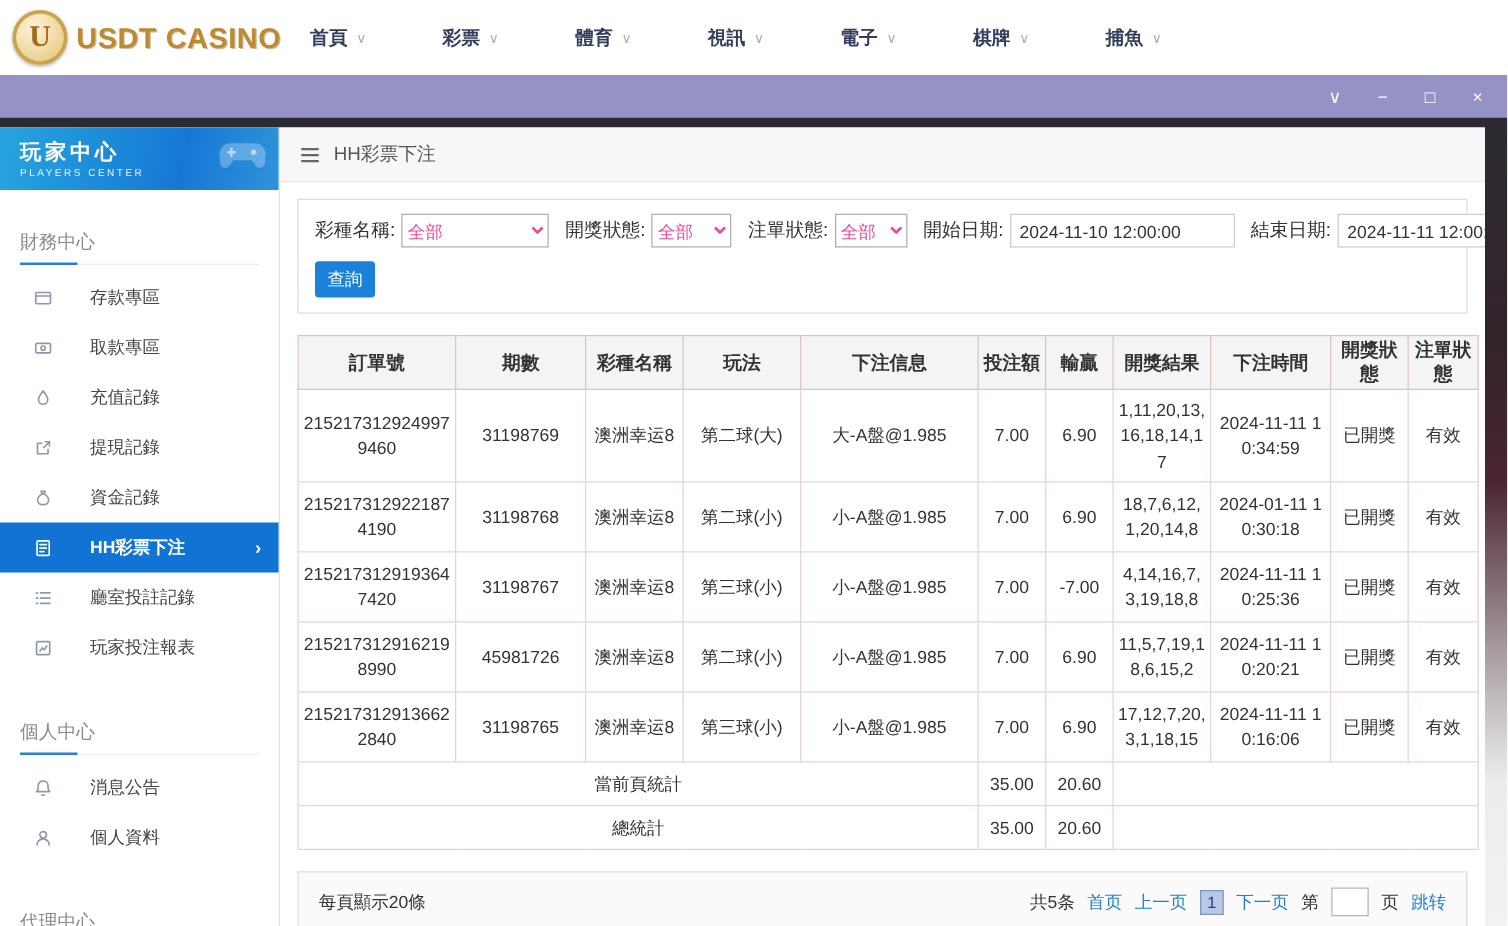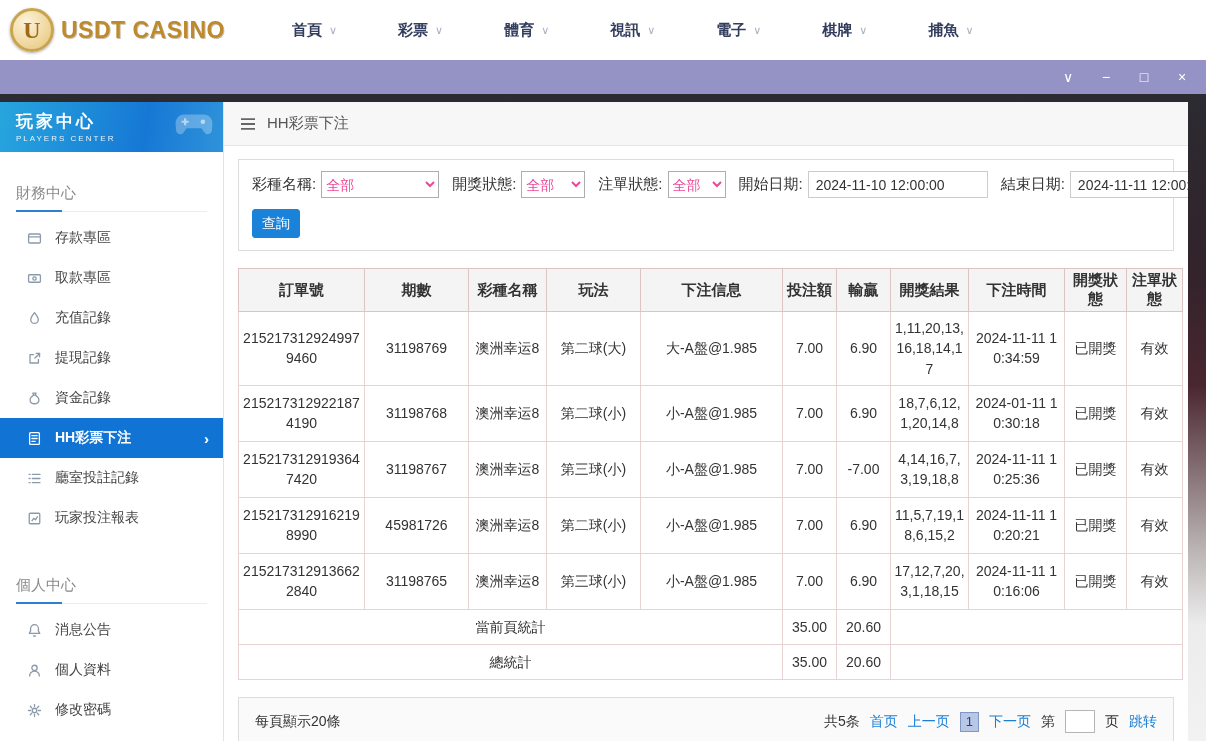--- a/index.html
+++ b/index.html
@@ -8,42 +8,42 @@
   .screen { width:1206px; height:741px; display:flex; flex-direction:column; overflow:hidden; background:#fff; }
 
   
   .topnav { height:60px; background:#fff; display:flex; align-items:center; flex:0 0 auto; }
   .brand { display:flex; align-items:center; gap:7px; padding-left:10px; width:228px; }
   .logo-circle { width:44px; height:44px; border-radius:50%; border:3px solid #c9a44e;
     background:radial-gradient(circle at 35% 30%, #fdf3da, #e6c476); display:flex; align-items:center; justify-content:center;
     box-shadow:0 1px 3px rgba(0,0,0,.35); }
   .logo-circle span { font-family:"Liberation Serif","DejaVu Serif",serif; font-weight:bold; font-size:24px; color:#a06a1a; }
   .logo-text { font-size:23px; font-weight:bold; color:#bd8a2e; letter-spacing:.5px; text-shadow:1px 1px 0 rgba(110,65,10,.35); }
-  .nav-items { display:flex; gap:61px; margin-left:64px;text-align:center; }
+  .nav-items { display:flex; gap:61px; margin-left:20px;text-align:center; }
   .nav-item { display:flex; align-items:center; gap:7px; font-size:15px; font-weight:bold; color:#333d5e; cursor:pointer; }
   .nav-item .chev { color:#a7afc2; font-size:11px; font-weight:normal; }
 
   
   .titlebar { height:34px; background:#9593c6; display:flex; align-items:center; justify-content:flex-end; gap:22px; padding-right:16px; flex:0 0 auto; }
   .tb-btn { color:#fff; font-size:14px; width:16px; text-align:center; cursor:pointer; line-height:1; }
 
   
   .workspace { flex:1; display:flex; padding-top:8px; min-height:0;
     background:linear-gradient(180deg,#2b2b31 0%, #33232b 28%, #4a2630 45%, #b9b2b2 70%, #ececec 82%, #f2f2f2 100%); }
 
   
   .sidebar { width:224px; background:#fff; border-right:1px solid #e3e3e3; flex:0 0 auto; overflow:hidden; }
   .sb-header { height:50px; background:linear-gradient(100deg,#27a5de 0%, #1678d5 65%, #2f93da 100%); color:#fff; padding:8px 0 0 16px; position:relative; overflow:hidden; }
   .sb-title { font-size:17px; font-weight:bold; letter-spacing:3px; }
   .sb-sub { font-size:8px; letter-spacing:2px; opacity:.9; margin-top:1px; }
   .gamepad { position:absolute; right:8px; top:10px; }
   .sb-section-label { margin:32px 16px 0; font-size:15px; color:#8a8a8a; padding-bottom:8px; position:relative; border-bottom:1px solid #ececec; }
   .sb-section-label::after { content:""; position:absolute; left:0; bottom:-1px; width:46px; height:2px; background:#2b7fd6; }
   .sb-items { list-style:none; padding:6px 0; }
-  .sb-item { height:40px; display:flex; align-items:center; gap:13px; padding:0 14px 0 27px; font-size:14px; color:#444; cursor:pointer; position:relative; }
+  .sb-item { height:40px; display:flex; align-items:center; gap:30px; padding:0 14px 0 27px; font-size:14px; color:#444; cursor:pointer; position:relative; }
   .sb-item .ic { color:#8c99aa; display:flex; flex:0 0 auto; }
   .sb-item.active { background:#1173d4; color:#fff; font-weight:bold; }
   .sb-item.active .ic { color:#fff; }
   .sb-item .arrow { position:absolute; right:14px; color:#fff; font-size:15px; }
 
   
   .main { flex:1; display:flex; flex-direction:column; background:#fff; margin-right:18px; min-width:0; }
   .page-header { height:44px; background:#f7f7f7; border-bottom:1px solid #e8e8e8; display:flex; align-items:center; gap:11px; padding:0 16px; color:#555; font-size:15px; flex:0 0 auto; }
   .content { flex:1; padding:13px 14px 0 14px; background:#fff; overflow:hidden; }
 
@@ -226,29 +226,20 @@
           <span>消息公告</span>
         </li>
         <li class="sb-item">
           <span class="ic">
               <svg viewBox="0 0 16 16" width="15" height="15" fill="none" stroke="currentColor" stroke-width="1.4" stroke-linecap="round">
                 <circle cx="8" cy="5.2" r="2.8"></circle>
                 <path d="M2.8 13.8a5.2 5.2 0 0 1 10.4 0"></path>
               </svg>
             </span>
           <span>個人資料</span>
-        </li>
-        <li class="sb-item">
-          <span class="ic">
-              <svg viewBox="0 0 16 16" width="15" height="15" fill="none" stroke="currentColor" stroke-width="1.4" stroke-linecap="round">
-                <circle cx="8" cy="8" r="2.4"></circle>
-                <path d="M8 1.6v2.2M8 12.2v2.2M1.6 8h2.2M12.2 8h2.2M3.5 3.5 5 5M11 11l1.5 1.5M12.5 3.5 11 5M5 11l-1.5 1.5"></path>
-              </svg>
-            </span>
-          <span>修改密碼</span>
         </li>
       </ul>
 
       <div class="sb-section-label">代理中心</div>
     </aside>
 
     <main class="main">
       <div class="page-header">
         <span class="hamburger">
             <svg width="16" height="14" viewBox="0 0 16 14" stroke="#666" stroke-width="1.8" fill="none">

